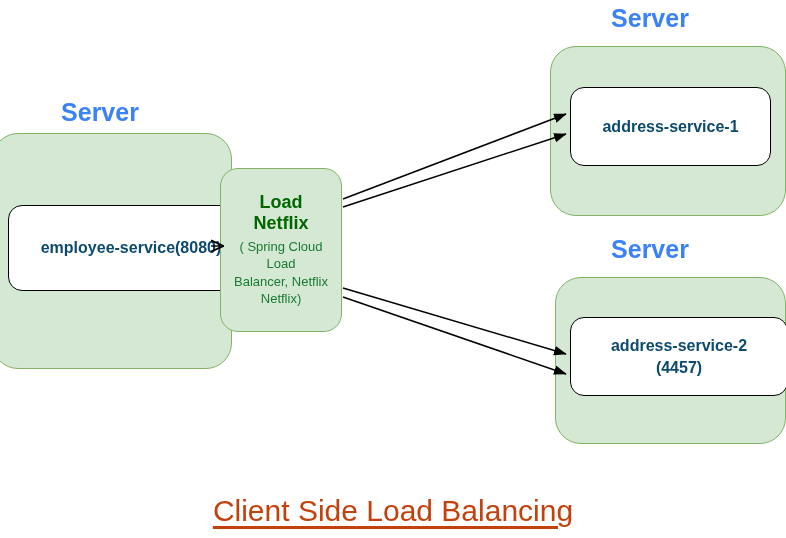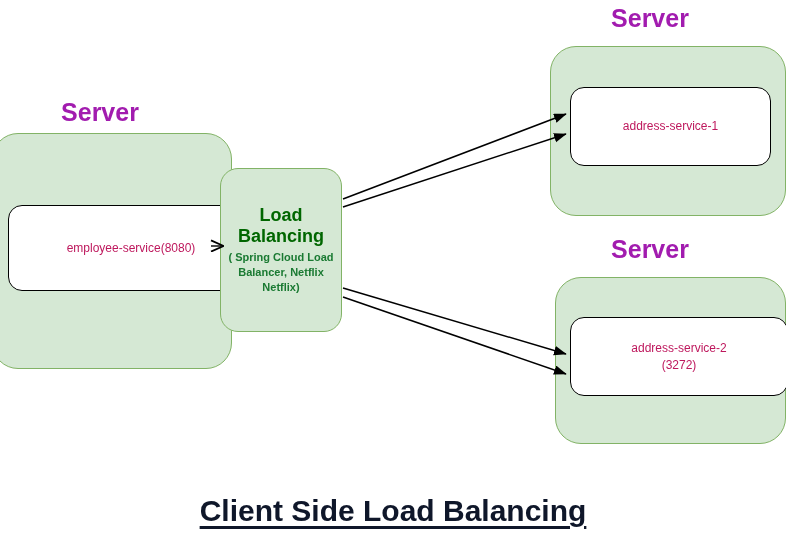--- a/index.html
+++ b/index.html
@@ -24,44 +24,44 @@
     position: absolute;
     background: #d5e8d4;
     border: 1px solid #82b366;
     border-radius: 26px;
     box-sizing: border-box;
   }
 
   
   .server-caption {
     position: absolute;
-    color: #a21caf;
+    color: #3b82f6;
     font-weight: bold;
     font-size: 25px;
     line-height: 1;
     text-align: center;
     white-space: nowrap;
   }
 
   
   .service-box {
     position: absolute;
     background: #ffffff;
     border: 1.6px solid #000000;
     border-radius: 14px;
     box-sizing: border-box;
     display: flex;
     align-items: center;
     justify-content: center;
     text-align: center;
   }
   .service-label {
-    color: #be185d;
-    font-weight: normal;
-    font-size: 12px;
+    color: #0c4a6e;
+    font-weight: bold;
+    font-size: 16px;
     line-height: 1.35;
     padding: 0 6px;
   }
   .service-label .port-line { display: block; }
 
   
   .lb-box {
     position: absolute;
     background: #d5e8d4;
     border: 1px solid #82b366;
@@ -75,44 +75,44 @@
     padding: 4px 6px;
   }
   .lb-title {
     color: #006600;
     font-weight: bold;
     font-size: 18px;
     line-height: 1.18;
   }
   .lb-sub {
     color: #1a7a32;
-    font-weight: bold;
-    font-size: 11px;
+    font-weight: normal;
+    font-size: 13px;
     line-height: 1.35;
     margin-top: 3px;
   }
 
   
   #arrows {
     position: absolute;
     left: 0;
     top: 0;
     width: 786px;
     height: 538px;
     pointer-events: none;
   }
 
   
   .diagram-title {
     position: absolute;
     left: 0;
     right: 0;
     text-align: center;
-    color: #0f172a;
-    font-weight: bold;
+    color: #c2410c;
+    font-weight: normal;
     font-size: 30px;
     text-decoration: underline;
     text-underline-offset: 5px;
     white-space: nowrap;
   }
 </style>
 </head>
 <body>
 
 <div id="canvas">
@@ -123,21 +123,21 @@
 
   <div class="service-box" style="left:8px; top:205px; width:246px; height:86px;">
     <div class="service-label">
       <span>employee-service(8080)</span>
     </div>
   </div>
 
   <div class="lb-box" style="left:220px; top:168px; width:122px; height:164px;">
     <div class="lb-title">
       <span>Load</span><br>
-      <span>Balancing</span>
+      <span>Netflix</span>
     </div>
     <div class="lb-sub">
       <span>( Spring Cloud Load</span><br>
       <span>Balancer, Netflix</span><br>
       <span>Netflix)</span>
     </div>
   </div>
 
   <div class="server-caption" style="left:586px; top:6px; width:128px;">Server</div>
 
@@ -149,21 +149,21 @@
     </div>
   </div>
 
   <div class="server-caption" style="left:586px; top:237px; width:128px;">Server</div>
 
   <div class="server-box" style="left:555px; top:277px; width:231px; height:167px;"></div>
 
   <div class="service-box" style="left:570px; top:317px; width:218px; height:79px;">
     <div class="service-label">
       <span>address-service-2</span>
-      <span class="port-line">(3272)</span>
+      <span class="port-line">(4457)</span>
     </div>
   </div>
 
   <svg id="arrows" viewBox="0 0 786 538">
     <defs>
       <marker id="ah" markerWidth="9" markerHeight="9" refX="8" refY="3.2" orient="auto" markerUnits="strokeWidth">
         <path d="M0,0 L8.5,3.2 L0,6.4 z" fill="#000000"></path>
       </marker>
       <marker id="ah-open" markerWidth="11" markerHeight="11" refX="9" refY="4" orient="auto" markerUnits="strokeWidth">
         <path d="M9,0 L0,4 L9,8" fill="none" stroke="#000000" stroke-width="1.3"></path>

